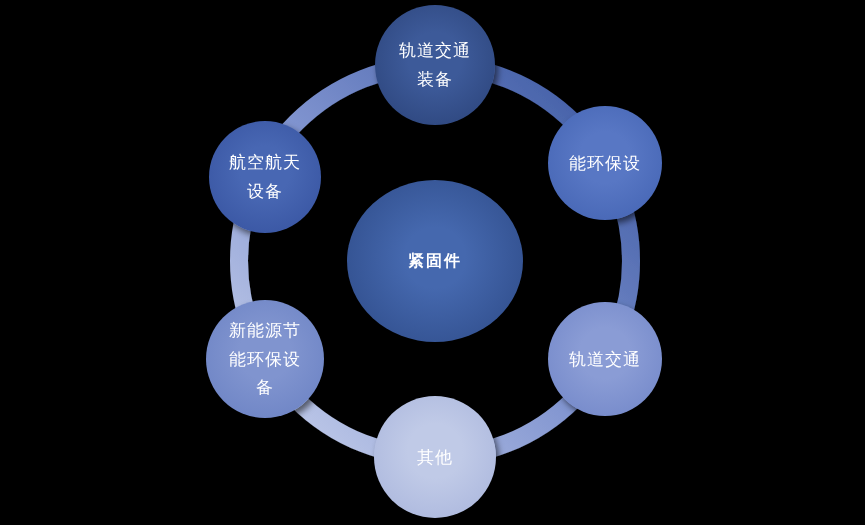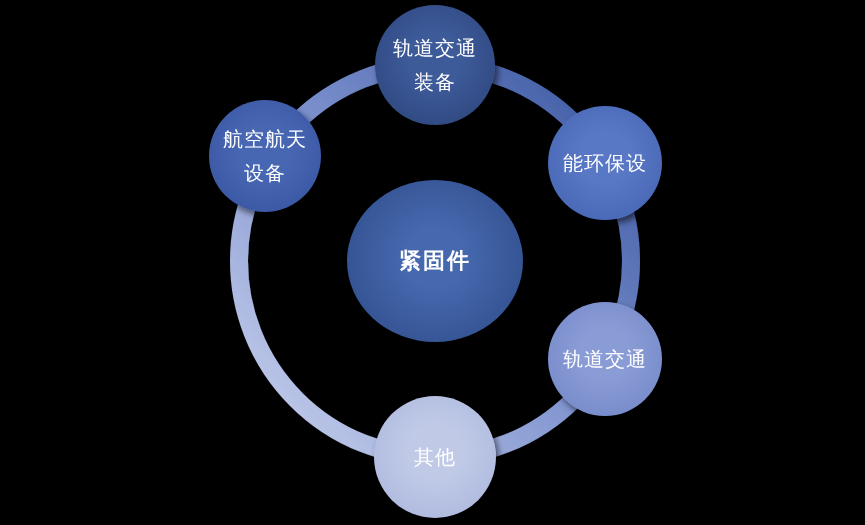--- a/index.html
+++ b/index.html
@@ -25,46 +25,46 @@
     position: absolute;
     border-radius: 50%;
     display: flex;
     align-items: center;
     justify-content: center;
     z-index: 2;
     box-shadow: 3px 4px 6px rgba(0,0,0,0.55);
   }
   .node-label {
     color: #ffffff;
-    font-size: 20px;
+    font-size: 17px;
     line-height: 1.7;
     letter-spacing: 1px;
     text-align: center;
     white-space: pre-line;
     user-select: none;
   }
   .center-node {
     left: 347px;
     top: 180px;
     width: 176px;
     height: 162px;
     z-index: 3;
   }
   .center-label {
-    font-size: 22px;
+    font-size: 16px;
     font-weight: bold;
     letter-spacing: 2px;
   }
   
   .node-top          { left: 375px; top:   5px; width: 120px; height: 120px; }
   .node-top-right    { left: 548px; top: 106px; width: 114px; height: 114px; }
   .node-bottom-right { left: 548px; top: 302px; width: 114px; height: 114px; }
   .node-bottom       { left: 374px; top: 396px; width: 122px; height: 122px; }
   .node-bottom-left  { left: 206px; top: 300px; width: 118px; height: 118px; }
-  .node-top-left     { left: 209px; top: 100px; width: 112px; height: 112px; }
+  .node-top-left     { left: 209px; top: 121px; width: 112px; height: 112px; }
 </style>
 </head>
 <body>
 
 <div class="stage">
 
   <svg class="ring-svg" width="865" height="525" viewBox="0 0 865 525">
     <defs>
       <linearGradient id="ringGrad" x1="1" y1="0" x2="0" y2="1">
         <stop offset="0" stop-color="#36539e"></stop>
@@ -92,19 +92,24 @@
   </div>
 
   <div class="node node-bottom-right" style="background: radial-gradient(circle at 50% 45%, rgb(138, 156, 213) 0%, rgb(138, 156, 213) 30%, rgb(113, 134, 200) 95%);">
     <span class="node-label" style="color: rgb(255, 255, 255);">轨道交通</span>
   </div>
 
   <div class="node node-bottom" style="background: radial-gradient(circle at 50% 45%, rgb(192, 202, 231) 0%, rgb(192, 202, 231) 30%, rgb(169, 181, 220) 95%);">
     <span class="node-label" style="color: rgb(255, 255, 255); text-align: center;">其他</span>
   </div>
 
+  <div class="node node-bottom-left" style="background: radial-gradient(circle at 50% 45%, rgb(128, 148, 207) 0%, rgb(128, 148, 207) 30%, rgb(106, 129, 195) 95%);">
+    <span class="node-label" style="color: rgb(255, 255, 255);">新能源节
+能环保设
+备</span>
+  </div>
 
   <div class="node node-top-left" style="background: radial-gradient(circle at 50% 45%, rgb(72, 103, 179) 0%, rgb(72, 103, 179) 30%, rgb(54, 82, 159) 95%);">
     <span class="node-label" style="color: rgb(255, 255, 255);">航空航天
 设备</span>
   </div>
 
 </div>
 
 </body></html>

